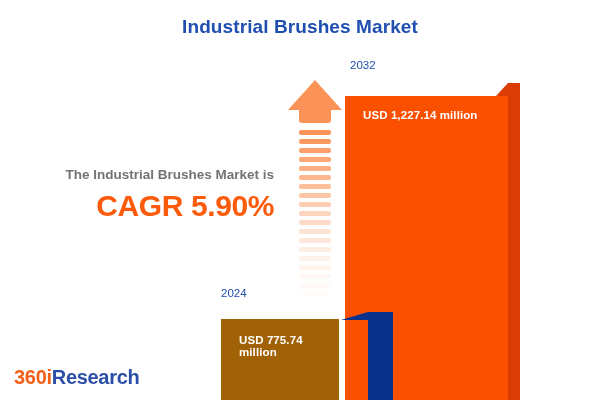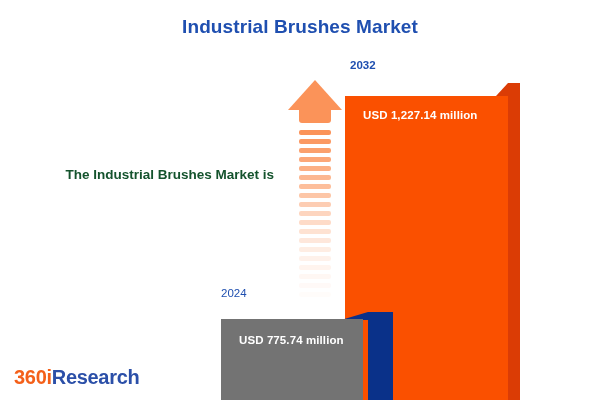--- a/index.html
+++ b/index.html
@@ -39,21 +39,21 @@
   #annotation {
     position: absolute;
     left: 22px;
     top: 166px;
     width: 252px;
     text-align: right;
   }
   #annotation-text {
     font-size: 13.5px;
     font-weight: bold;
-    color: #14532d;
+    color: #737373;
     line-height: 17px;
   }
   #cagr-value {
     margin-top: 6px;
     font-size: 30px;
     font-weight: bold;
     color: #FB5B0A;
     letter-spacing: -0.4px;
     line-height: 34px;
   }
@@ -136,39 +136,39 @@
     font-size: 11.5px;
     font-weight: bold;
     color: #ffffff;
     letter-spacing: 0.1px;
   }
   #label-2032 {
     position: absolute;
     left: 350px;
     top: 59px;
     font-size: 11.5px;
-    font-weight: bold;
+    font-weight: normal;
     color: #1F4FB0;
   }
 
   
   #bar-2024 {
     position: absolute;
     left: 221px;
     top: 312px;
     width: 172px;
     height: 88px;
   }
   #bar-2024-front {
     position: absolute;
     left: 0;
     top: 7px;
-    width: 142px;
+    width: 118px;
     height: 81px;
-    background: #737373;
+    background: #a16207;
   }
   #bar-2024-side {
     position: absolute;
     left: 147px;
     top: 0;
     width: 25px;
     height: 88px;
     background: #0A3189;
   }
   #bar-2024-bevel-fill {
@@ -215,20 +215,21 @@
 <body>
 
 <div id="canvas">
 
   <div id="chart-title">Industrial Brushes Market</div>
 
   <div id="annotation">
     <div id="annotation-text">
       <span>The Industrial Brushes Market is</span><br>
     </div>
+    <div id="cagr-value">CAGR 5.90%</div>
   </div>
 
   <div id="growth-arrow">
     <div id="arrow-head"></div>
     <div id="arrow-neck"></div>
     <div class="arrow-seg" style="top:50px;  opacity:1.00;"></div>
     <div class="arrow-seg" style="top:59px;  opacity:0.94;"></div>
     <div class="arrow-seg" style="top:68px;  opacity:0.88;"></div>
     <div class="arrow-seg" style="top:77px;  opacity:0.81;"></div>
     <div class="arrow-seg" style="top:86px;  opacity:0.74;"></div>

